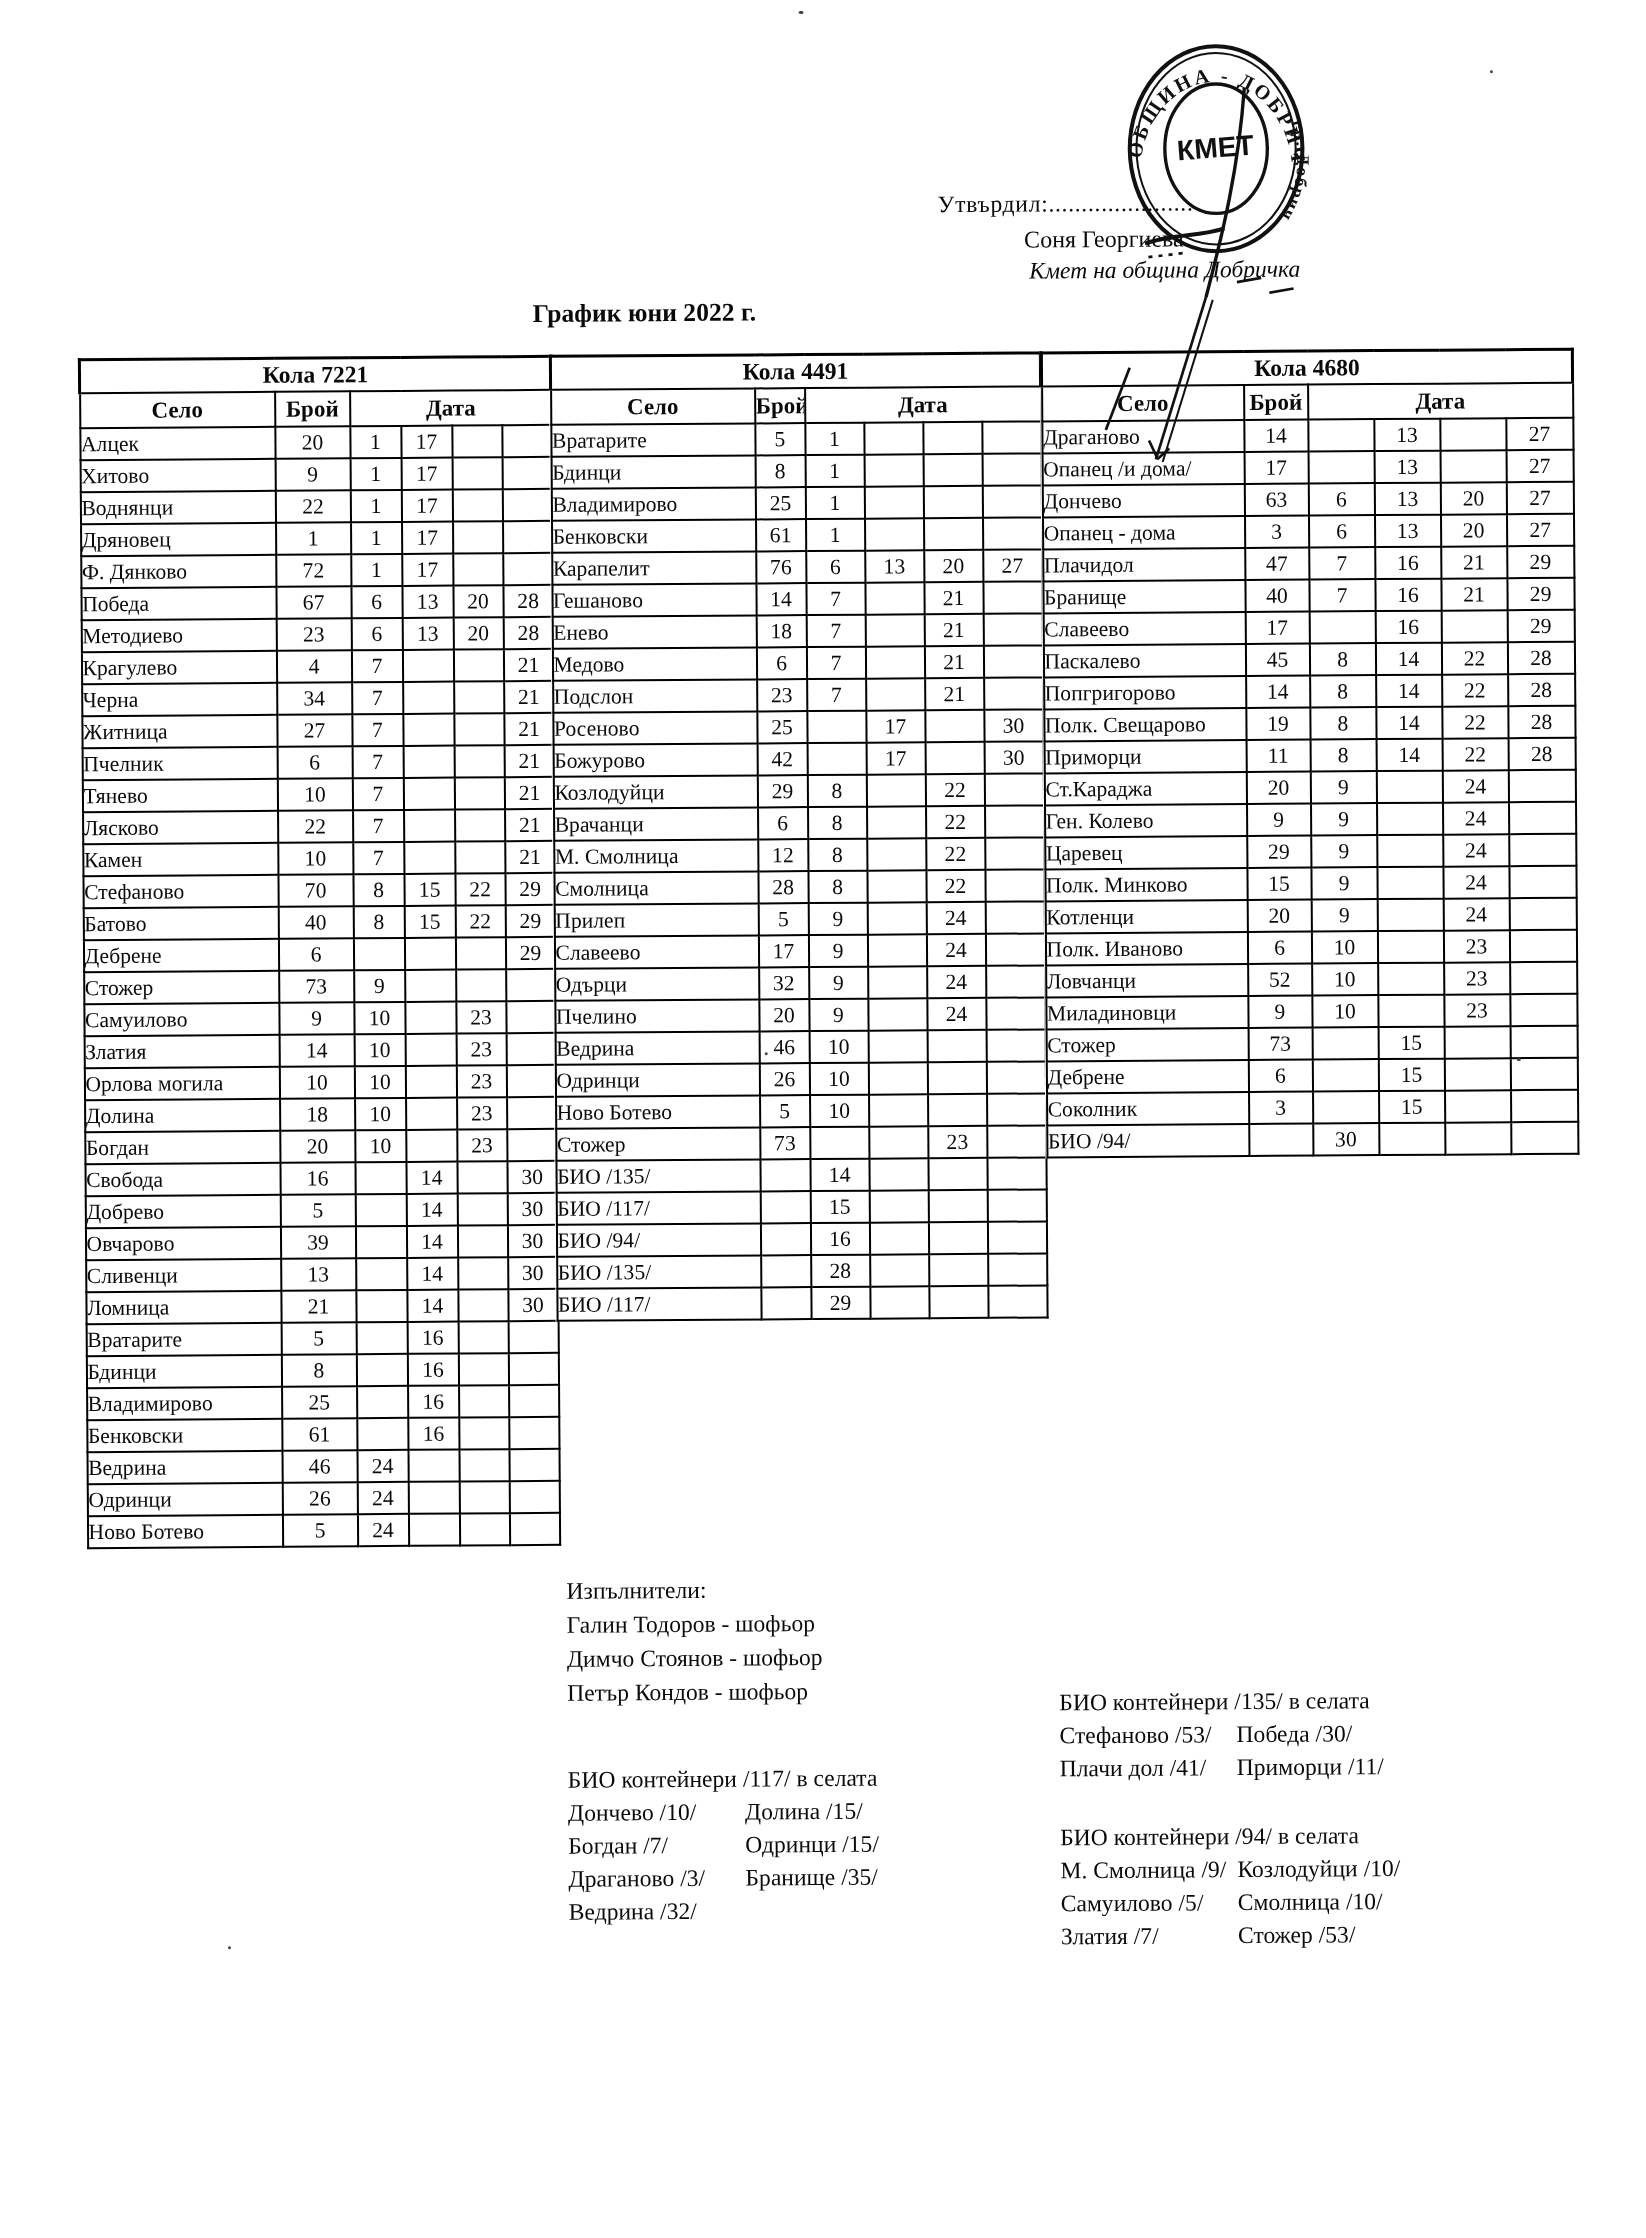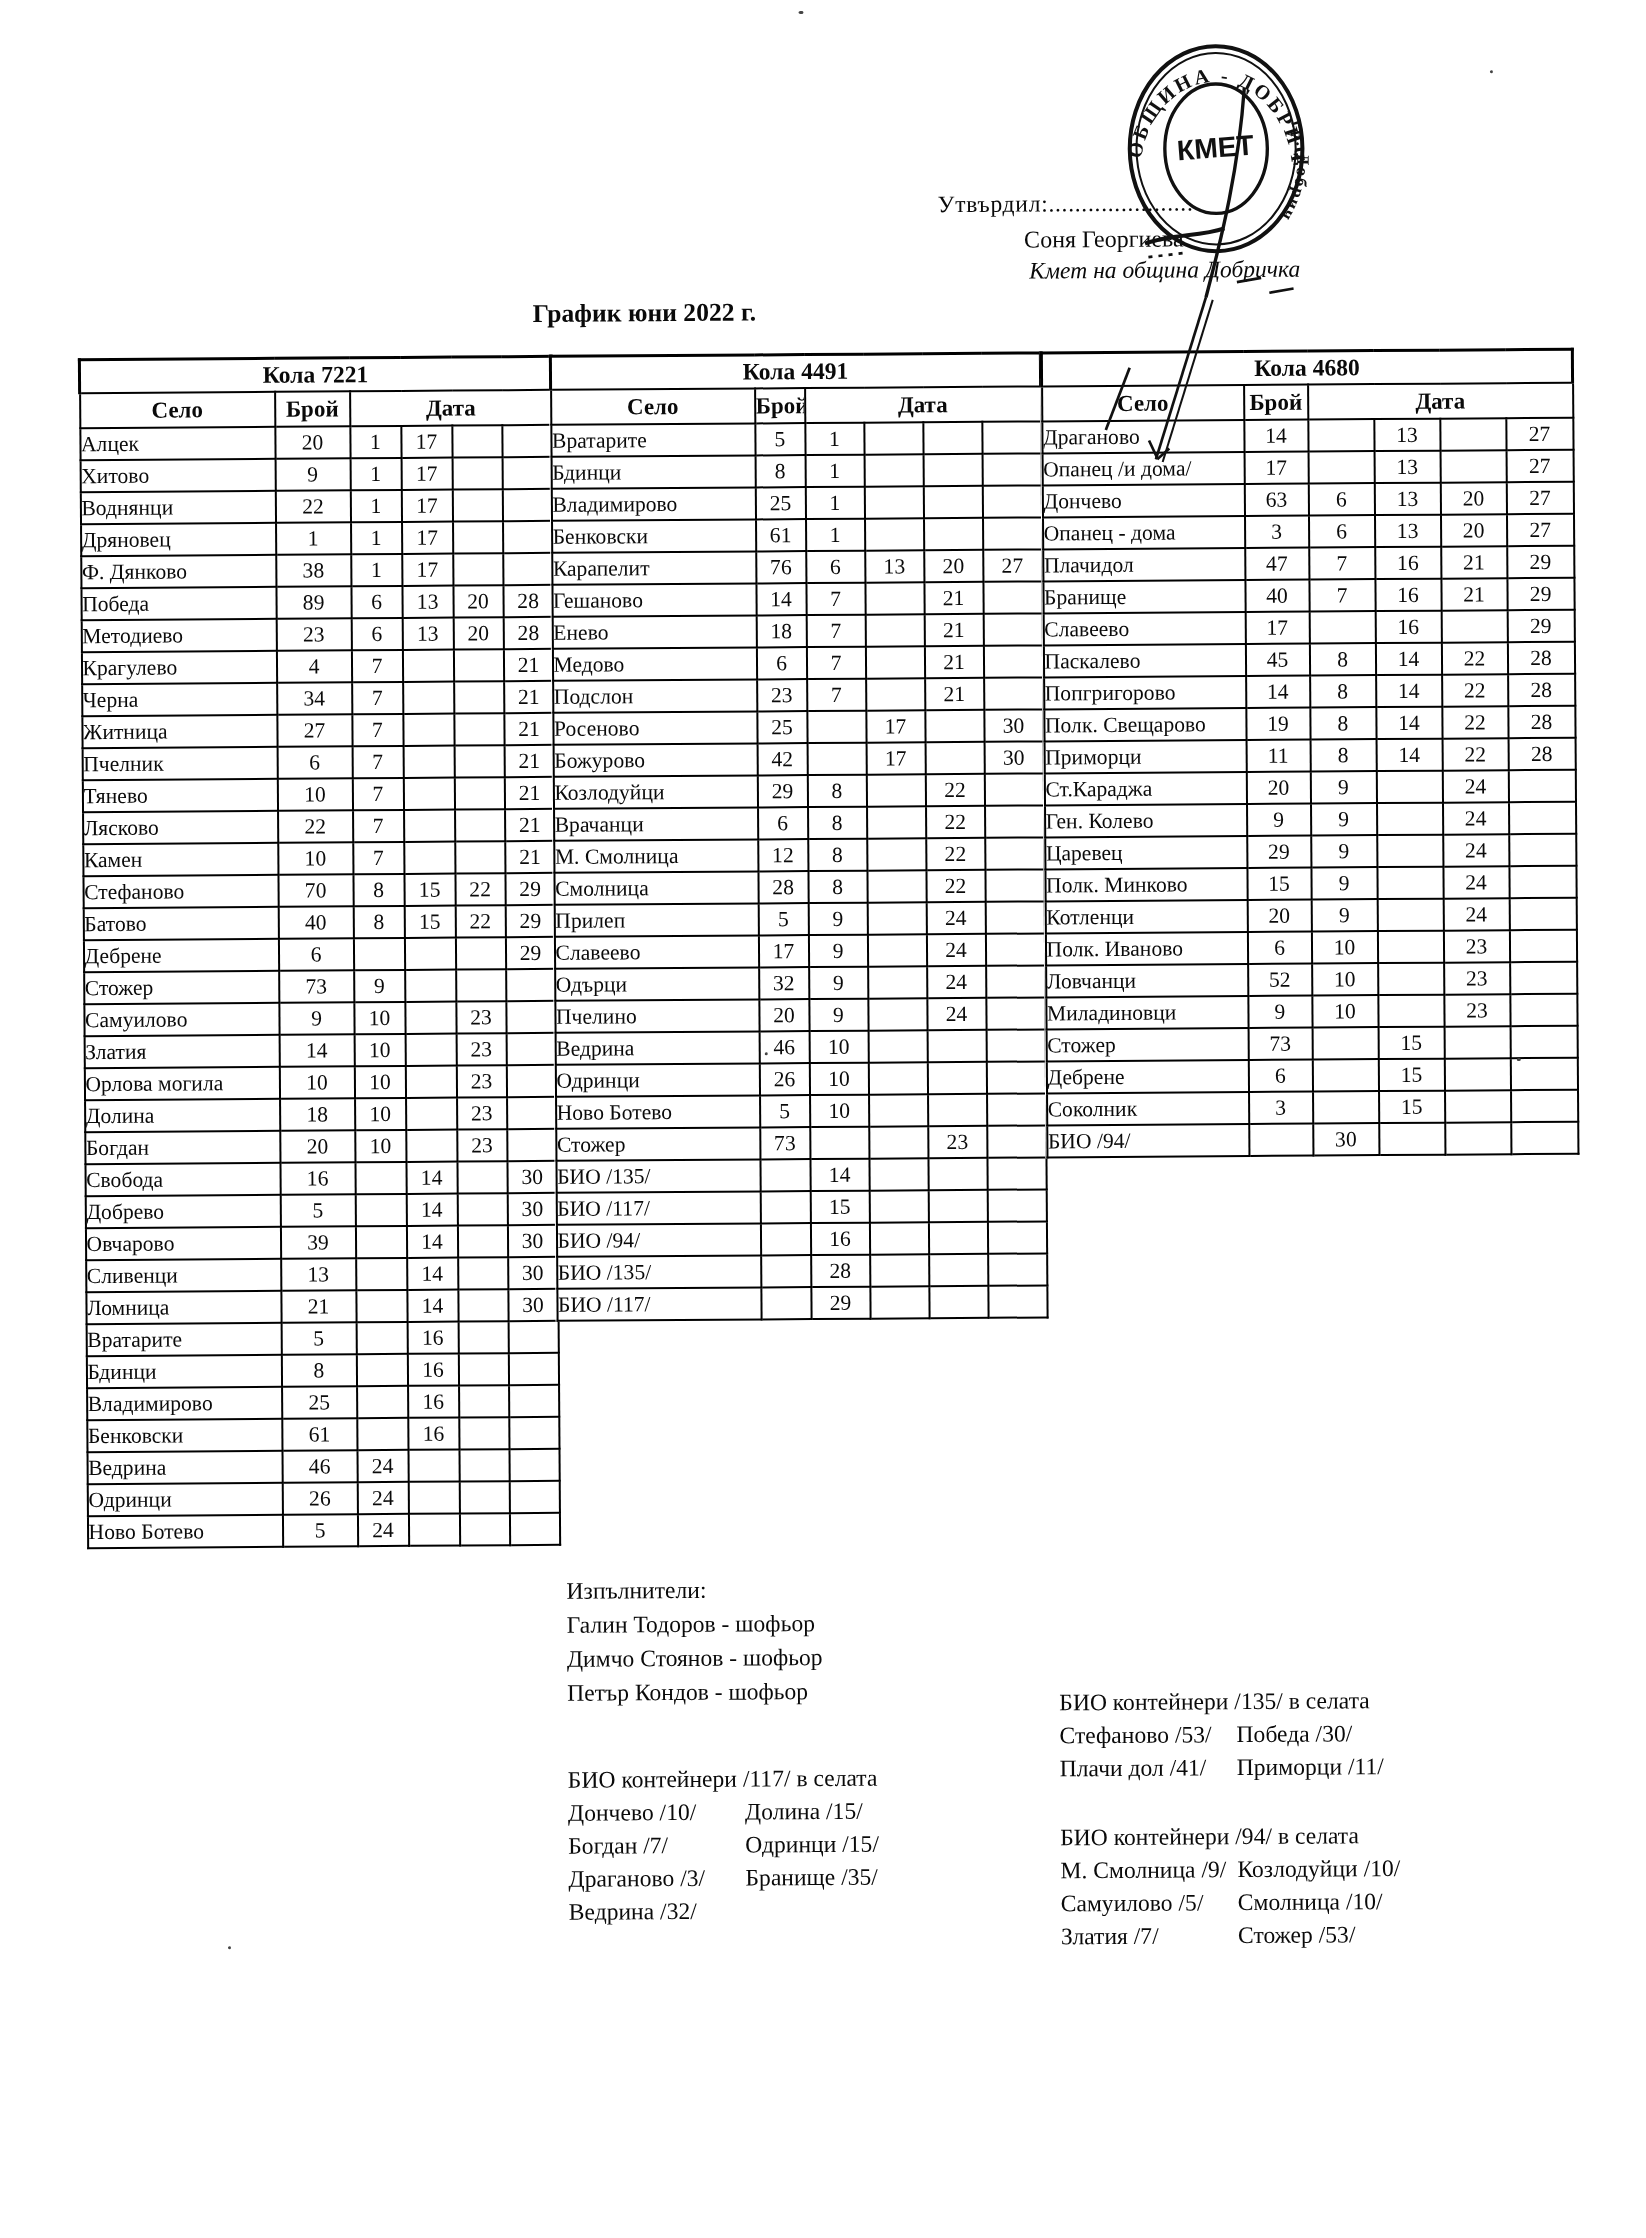--- a/index.html
+++ b/index.html
@@ -118,29 +118,29 @@
           <tr>
             <td class="v">Дряновец</td>
             <td class="n">1</td>
             <td class="d">1</td>
             <td class="d">17</td>
             <td class="d"></td>
             <td class="d"></td>
           </tr>
           <tr>
             <td class="v">Ф. Дянково</td>
-            <td class="n">38</td>
+            <td class="n">72</td>
             <td class="d">1</td>
             <td class="d">17</td>
             <td class="d"></td>
             <td class="d"></td>
           </tr>
           <tr>
             <td class="v">Победа</td>
-            <td class="n">89</td>
+            <td class="n">67</td>
             <td class="d">6</td>
             <td class="d">13</td>
             <td class="d">20</td>
             <td class="d">28</td>
           </tr>
           <tr>
             <td class="v">Методиево</td>
             <td class="n">23</td>
             <td class="d">6</td>
             <td class="d">13</td>

